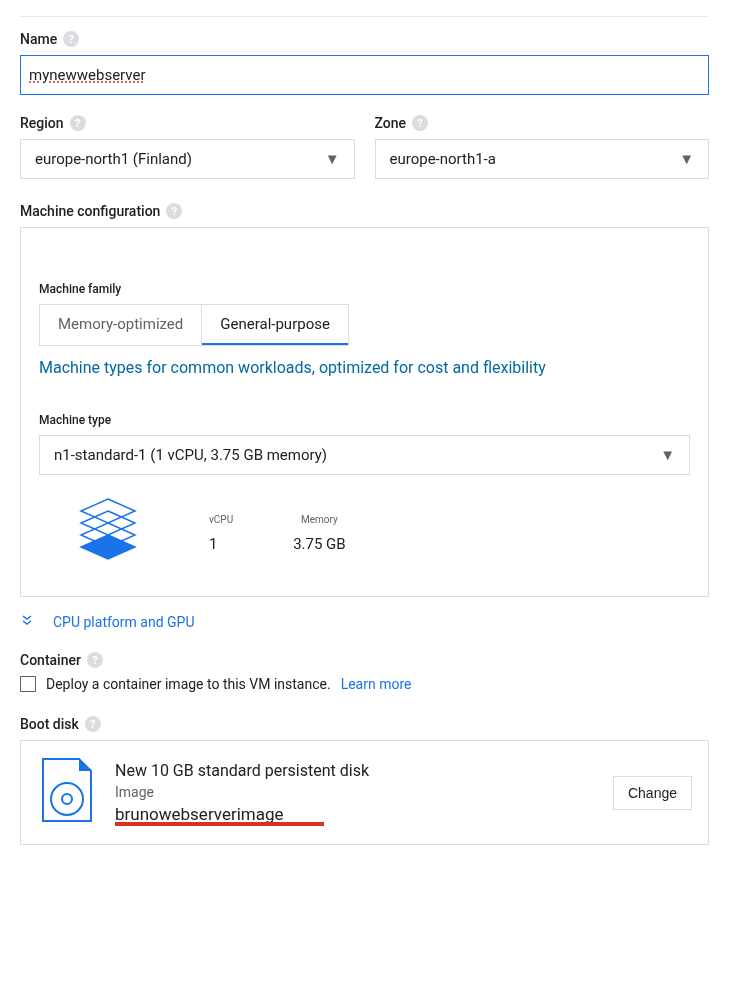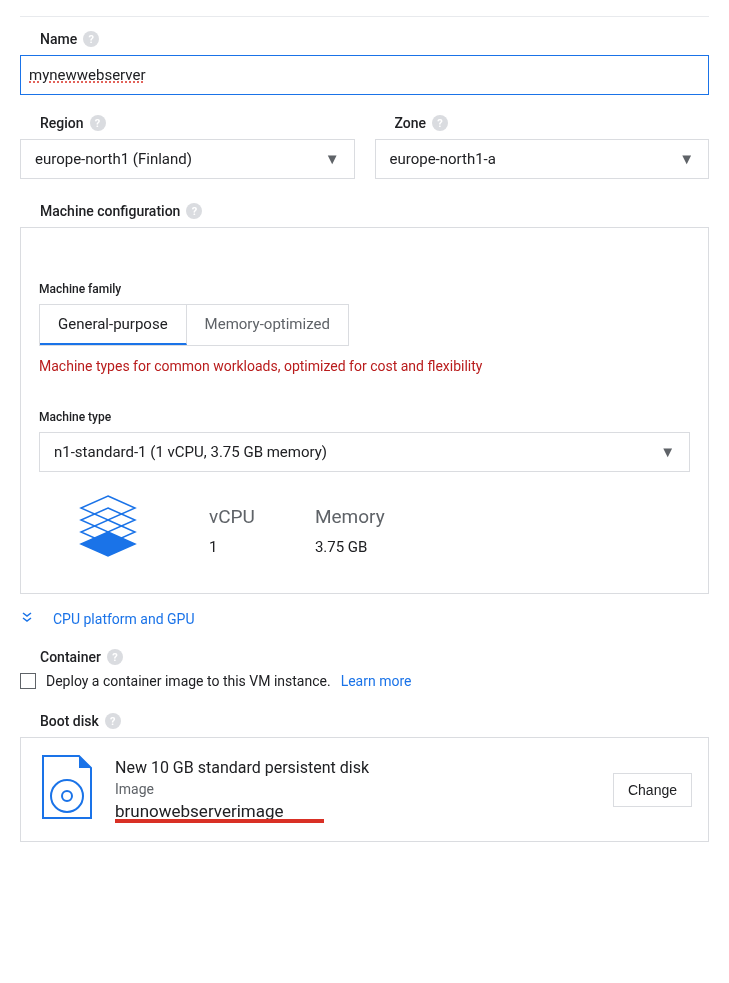--- a/index.html
+++ b/index.html
@@ -1,39 +1,39 @@
 <!DOCTYPE html>
 <html><head>
 <meta charset="utf-8">
 <style>
 * { box-sizing: border-box; margin: 0; padding: 0; }
 body { font-family: Roboto, "Helvetica Neue", Arial, sans-serif; font-size: 14px; color: #202124; background: #fff; padding: 16px 20px; width: 729px; }
-.field-label { font-weight: 500; font-size: 14px; color: #202124; display: flex; align-items: center; gap: 6px; margin-bottom: 8px; margin-left: 20px; }
+.field-label { font-weight: 500; font-size: 14px; color: #202124; display: flex; align-items: center; gap: 6px; margin-bottom: 8px; }
 .help-icon { display: inline-flex; align-items: center; justify-content: center; width: 16px; height: 16px; border-radius: 50%; background: #dadce0; color: #fff; font-size: 11px; font-weight: 700; cursor: pointer; }
 .text-input { width: 100%; border: 1px solid #1a73e8; padding: 10px 8px; font-size: 15px; color: #202124; outline: none; }
 .spell-underline { text-decoration: underline; text-decoration-style: dotted; text-decoration-color: #d93025; text-underline-offset: 2px; }
 .row { display: flex; gap: 20px; margin-top: 20px; }
 .col { flex: 1; }
 .select-box { display: flex; align-items: center; justify-content: space-between; border: 1px solid #dadce0; padding: 10px 14px; font-size: 15px; cursor: pointer; background: #fff; }
 .dropdown-arrow { color: #5f6368; }
 .section { margin-top: 24px; }
 .config-box { border: 1px solid #dadce0; padding: 18px; margin-top: 8px; }
 .sub-label { font-weight: 500; font-size: 12px; margin-bottom: 8px; margin-top: 36px; }
 .tabs { display: flex; border: 1px solid #dadce0; width: fit-content; }
 .tab { padding: 10px 18px; font-size: 15px; color: #5f6368; cursor: pointer; border-right: 1px solid #dadce0; background: #fff; }
 .tab:last-child { border-right: none; }
 .tab.active { color: #202124; border-bottom: 2px solid #1a73e8; }
-.desc-text { color: #b91c1c; font-size: 14px; margin-top: 12px; }
+.desc-text { color: #0369a1; font-size: 16px; margin-top: 12px; }
 .series-block { margin-top: 18px; }
 .series-val { font-size: 15px; margin-top: 6px; }
 .machine-type-select { margin-top: 8px; }
 .specs-row { display: flex; align-items: center; gap: 60px; padding: 18px 30px 4px 30px; }
 .stack-icon-wrap { width: 80px; }
 .spec-col { display: flex; flex-direction: column; gap: 10px; }
-.spec-label { color: #5f6368; font-size: 19px; text-align: center; }
+.spec-label { color: #5f6368; font-size: 10px; text-align: center; }
 .spec-val { font-size: 15px; }
 .expand-link { color: #1a73e8; font-size: 14px; display: flex; align-items: center; gap: 19px; margin-top: 16px; cursor: pointer; }
 .chevron-double { color: #1a73e8; }
 .container-row { margin-top: 22px; }
 .checkbox-row { display: flex; align-items: center; gap: 10px; margin-top: 6px; }
 .checkbox { width: 16px; height: 16px; border: 1.5px solid #5f6368; background: #fff; cursor: pointer; }
 .learn-link { color: #1a73e8; cursor: pointer; }
 .boot-disk-box { border: 1px solid #dadce0; padding: 16px; margin-top: 4px; display: flex; align-items: center; gap: 18px; justify-content: space-between; }
 .disk-info { flex: 1; }
 .disk-title { font-size: 16px; color: #202124; }
@@ -80,22 +80,22 @@
 </div>
 
 <div class="section">
   <div class="field-label">
     <span>Machine configuration</span>
     <span class="help-icon">?</span>
   </div>
   <div class="config-box">
     <div class="sub-label">Machine family</div>
     <div class="tabs">
+      <div class="tab">Memory-optimized</div>
       <div class="tab active">General-purpose</div>
-      <div class="tab">Memory-optimized</div>
     </div>
     <div class="desc-text">Machine types for common workloads, optimized for cost and flexibility</div>
 
 
     <div class="series-block">
       <div class="sub-label">Machine type</div>
       <div class="select-box machine-type-select">
         <span>n1-standard-1 (1 vCPU, 3.75 GB memory)</span>
         <span class="dropdown-arrow">▼</span>
       </div>

